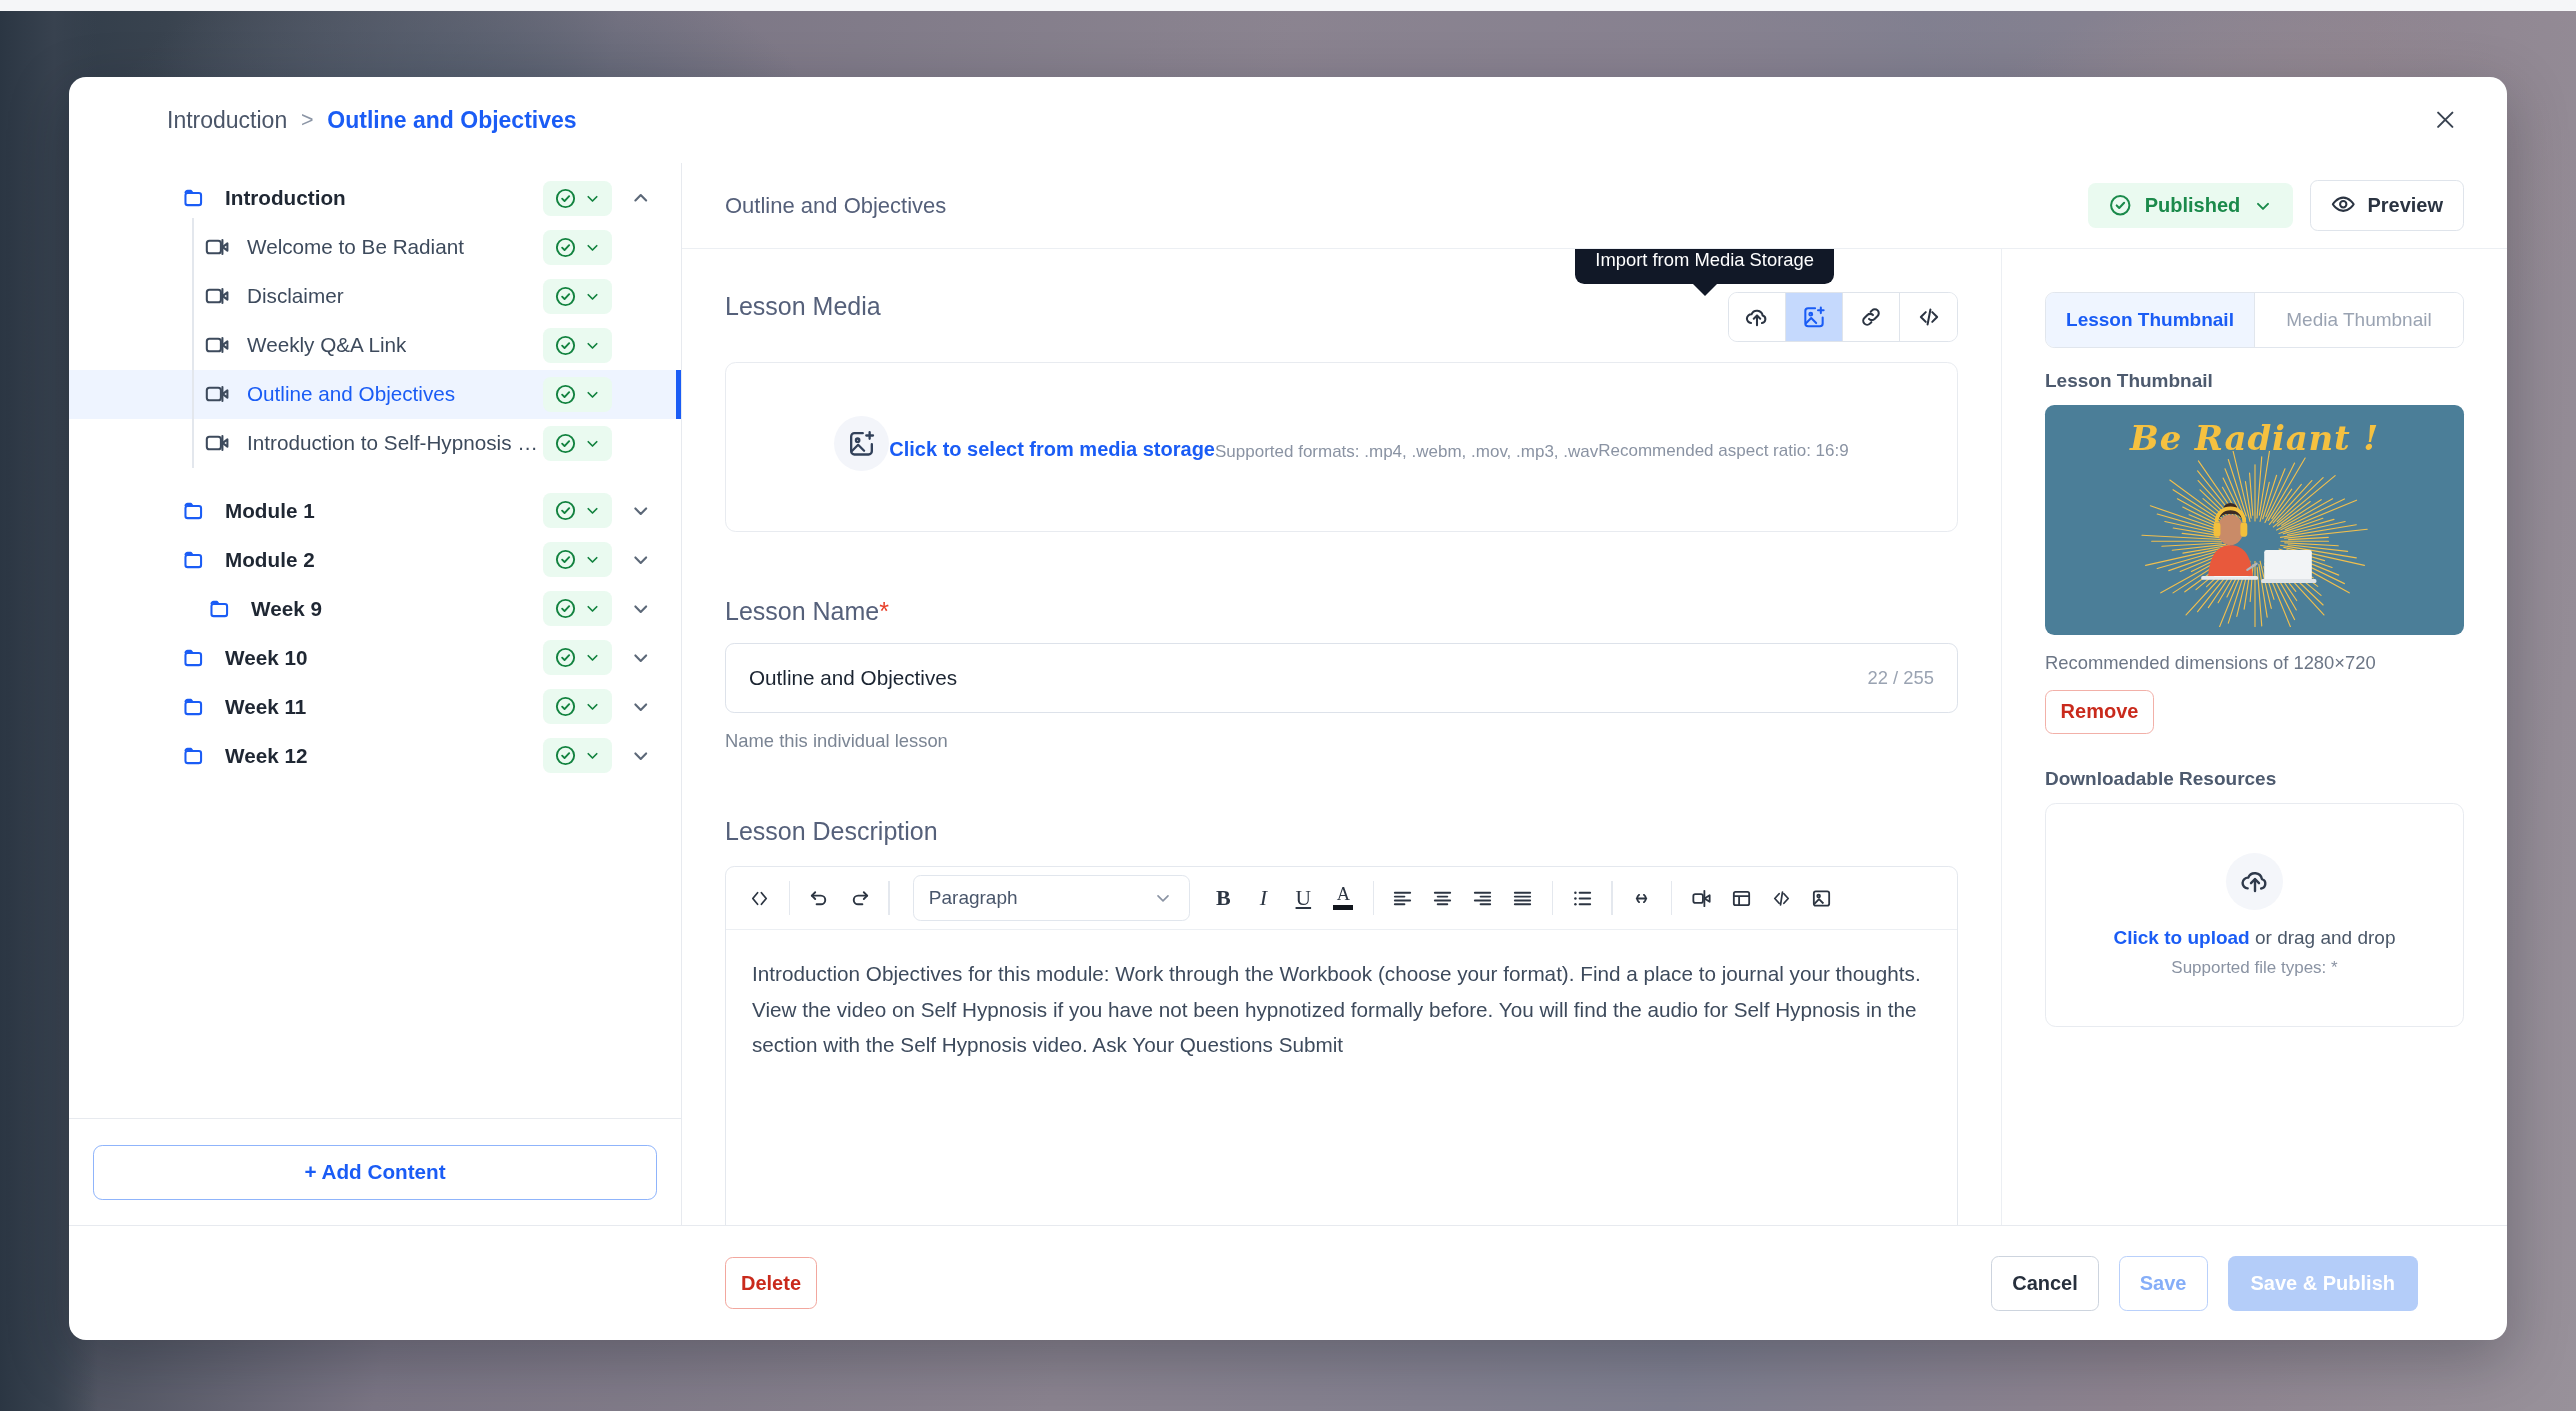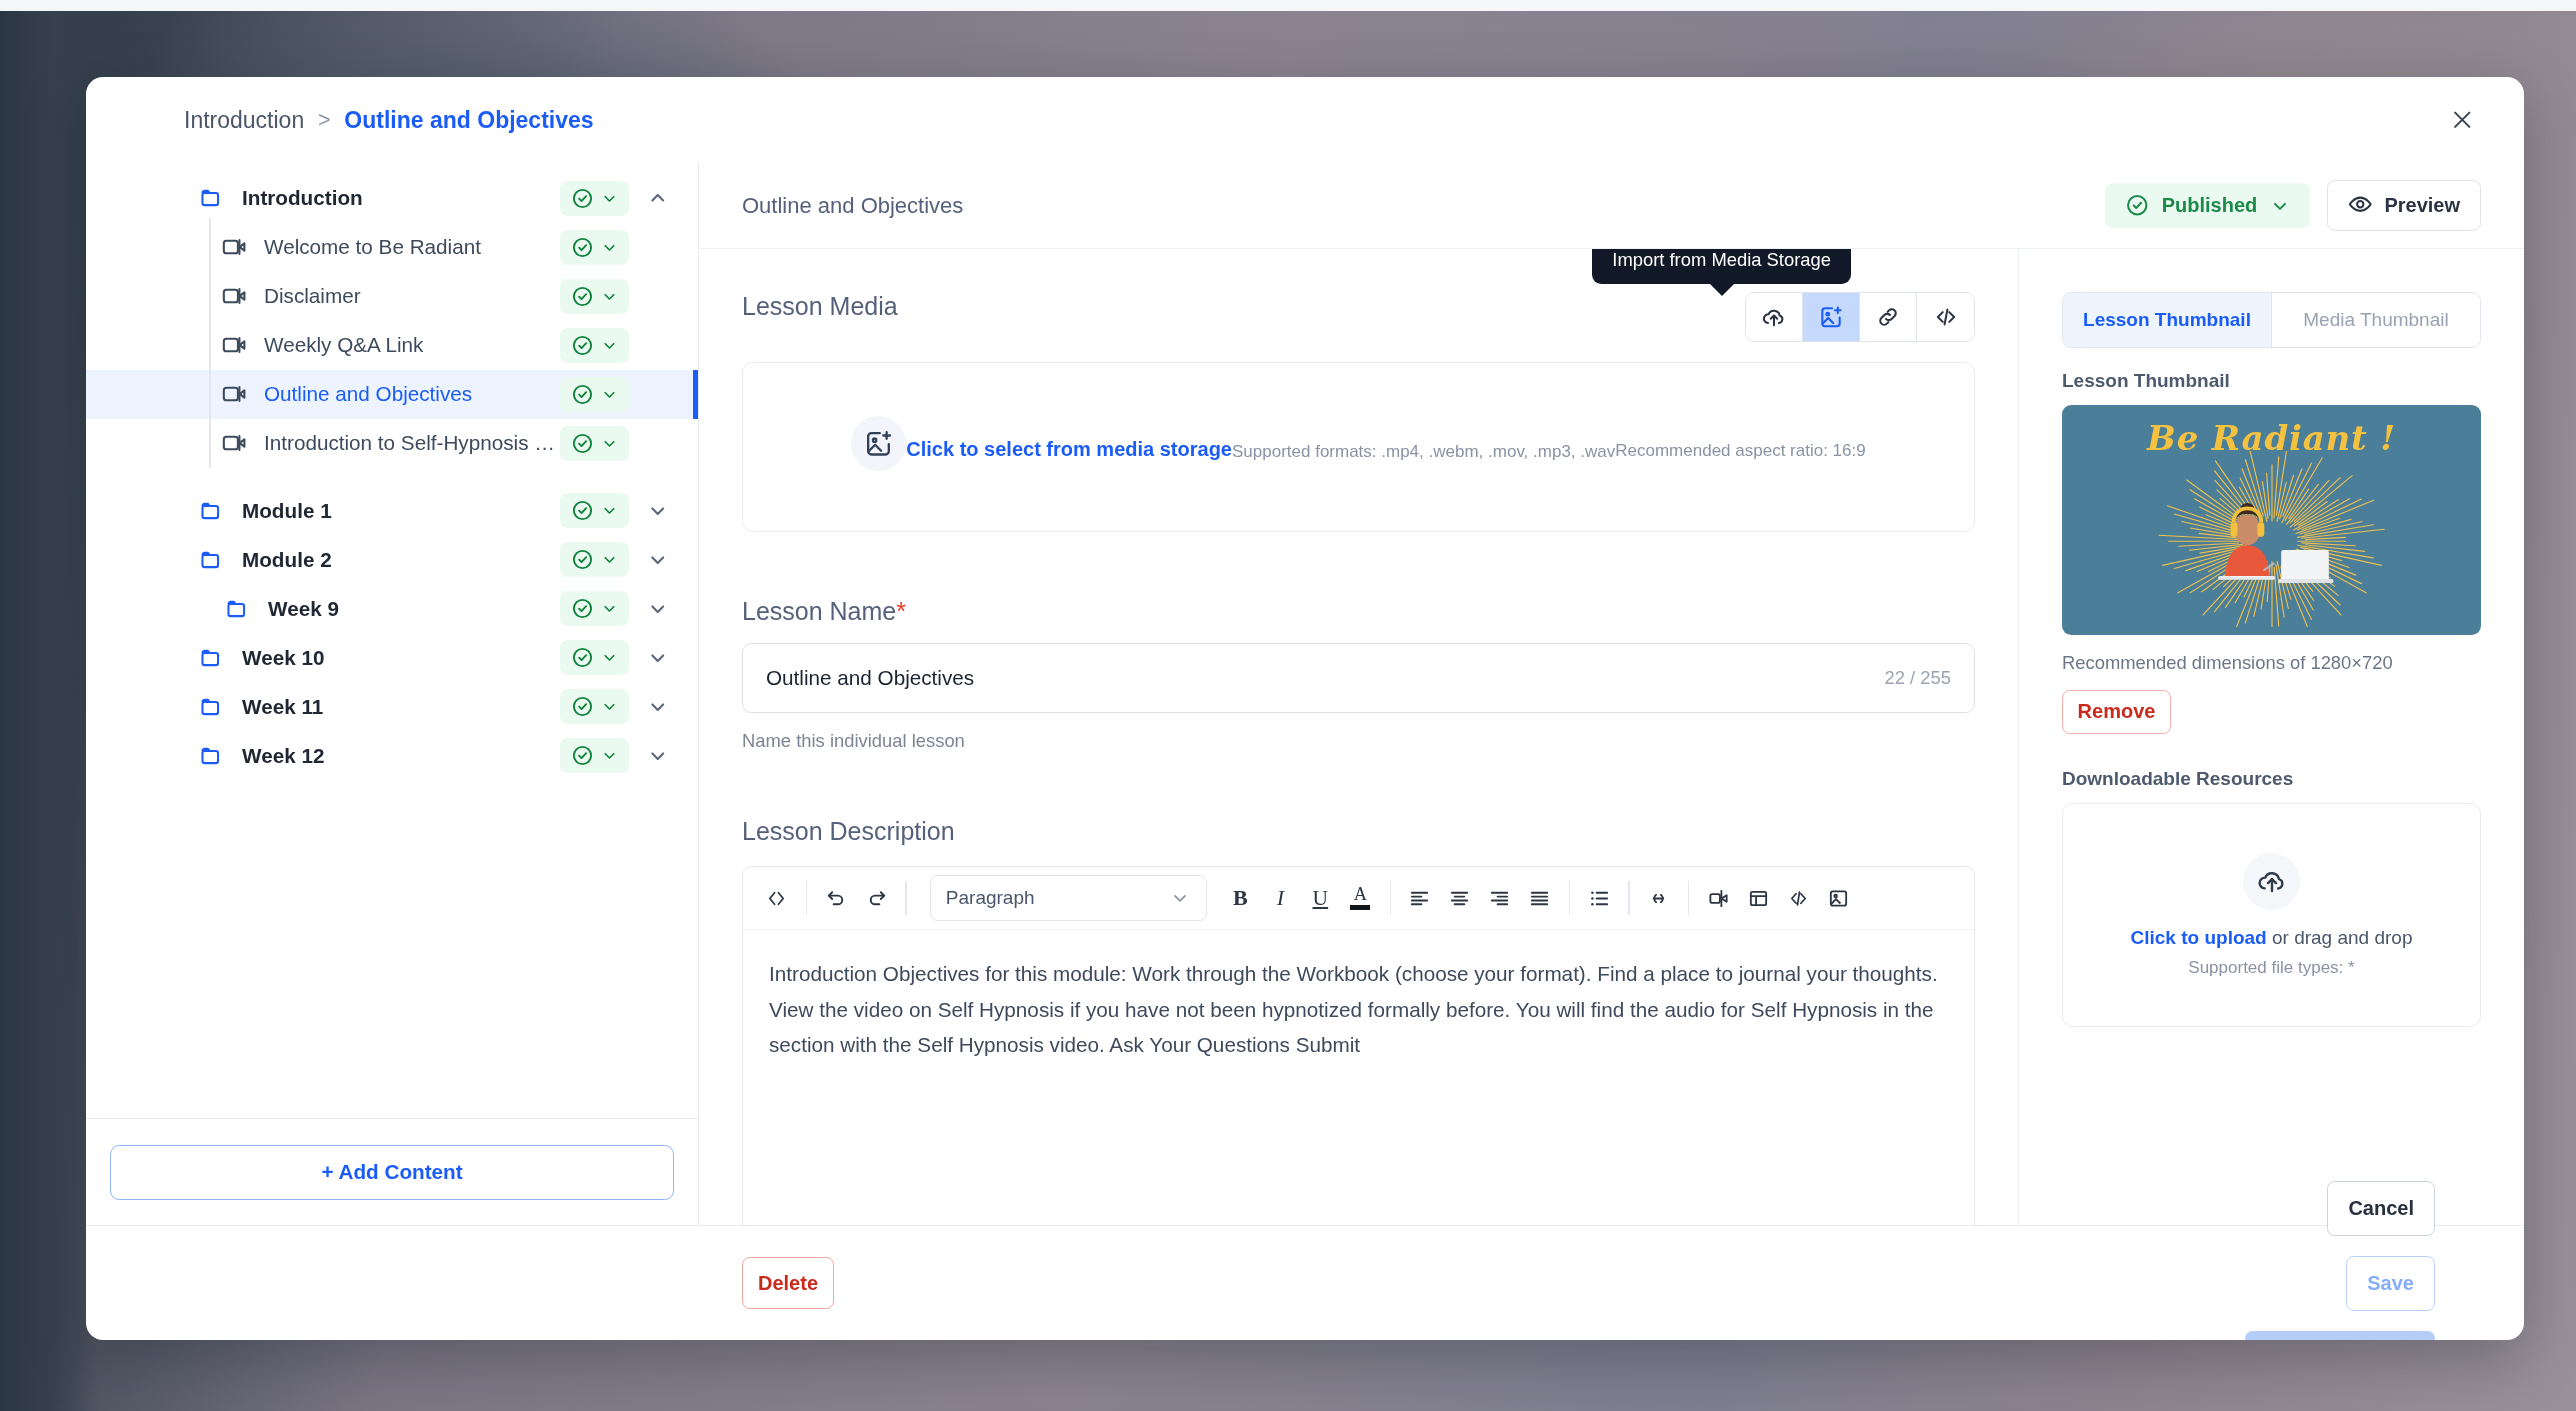--- a/index.html
+++ b/index.html
@@ -26,21 +26,21 @@
     background: linear-gradient(90deg,#2b3643 0%, #38424f 55%, rgba(72,83,97,0) 100%);
   }
   #backdrop::after{
     content:""; position:absolute; left:0; right:0; top:0; height:10.7px;
     background:#f5f6f8;
   }
 
   
   #modal {
     position: absolute;
-    left: 86px; top: 77px;
+    left: 69px; top: 77px;
     width: 2438px; height: 1263px;
     background: #ffffff;
     border-radius: 17px;
     box-shadow: 0 18.4px 61px rgba(10,18,30,.28);
     display: flex; flex-direction: column;
     overflow: hidden;
   }
 
   
   .crumb-bar {
@@ -275,21 +275,21 @@
     display: flex; align-items: center;
     padding: 0 46px 0 0;
   }
   .foot-left { width: 613px; flex: none; }
   .foot-right { flex: 1; display: flex; align-items: center; padding: 0 43px; }
   .delete-btn {
     width: 92px; height: 52px; border: 1.1px solid #f2a79e; border-radius: 7.7px;
     background: #fff; color: #c92a1c; font-size: 20px; font-weight: 700;
     display: flex; align-items: center; justify-content: center; cursor: pointer;
   }
-  .foot-actions { margin-left: auto; display: flex; align-items: flex-end; gap: 20px; flex-direction: column; }
+  .foot-actions { margin-left: auto; display: flex; align-items: flex-start; gap: 20px; }
   .btn-cancel {
     height: 55px; min-width: 101px; padding: 0 20px;
     border: 1.1px solid #cdd4de; border-radius: 7.7px; background: #fff;
     color: #27303d; font-size: 20px; font-weight: 700;
     display: flex; align-items: center; justify-content: center; cursor: pointer;
   }
   .btn-save {
     height: 55px; min-width: 84px; padding: 0 20px;
     border: 1.1px solid #b9d0fb; border-radius: 7.7px; background: #fff;
     color: #86aef8; font-size: 20px; font-weight: 700;

